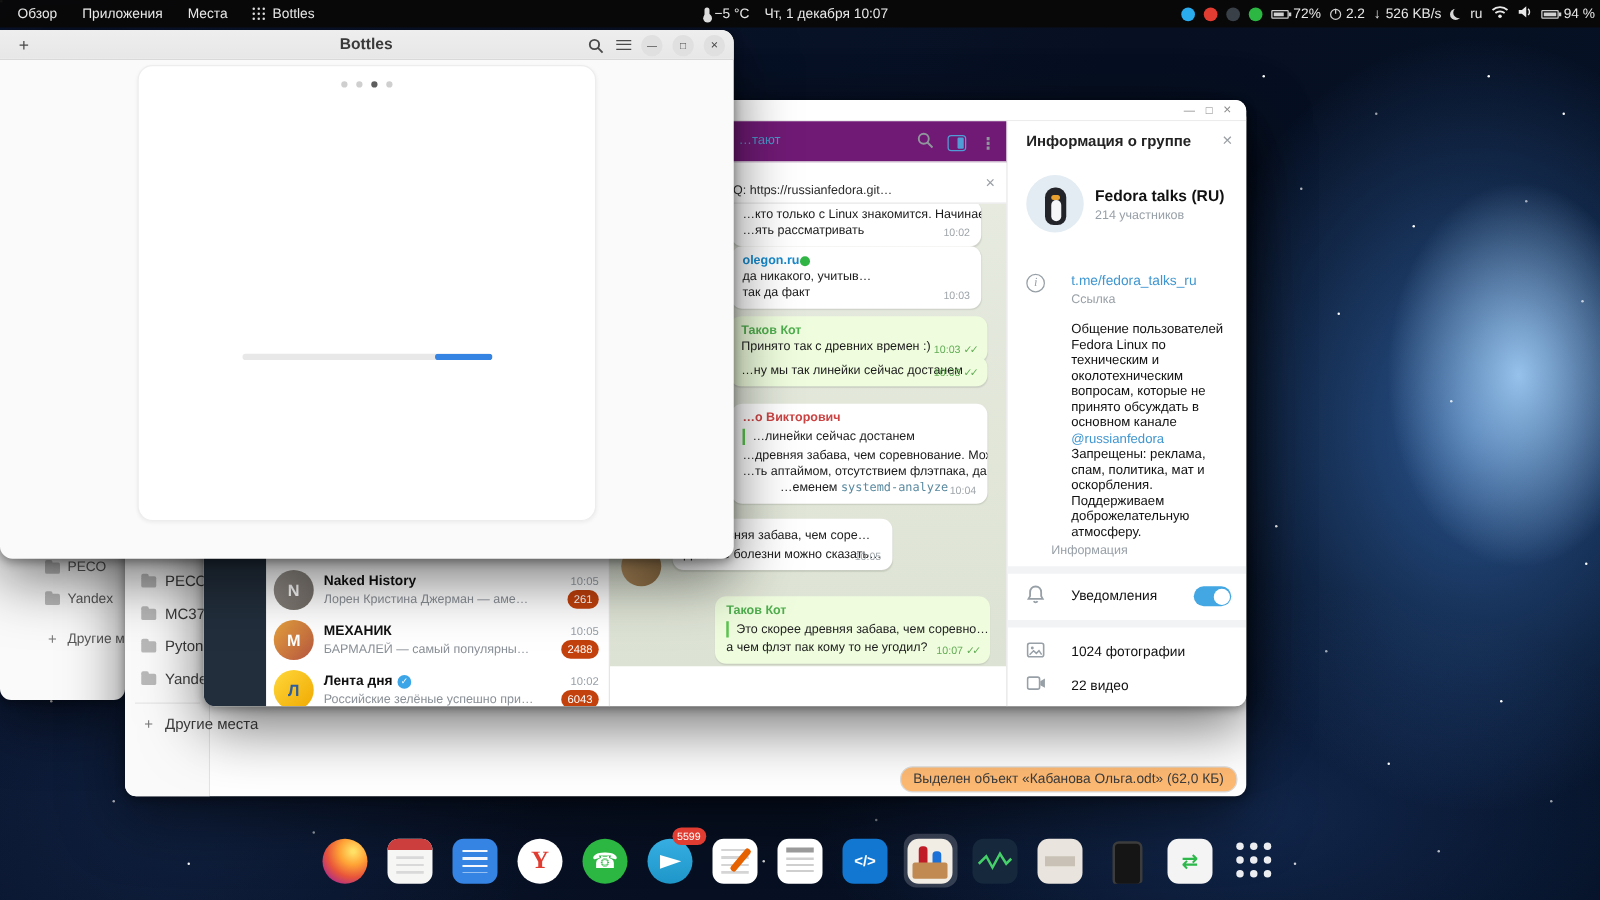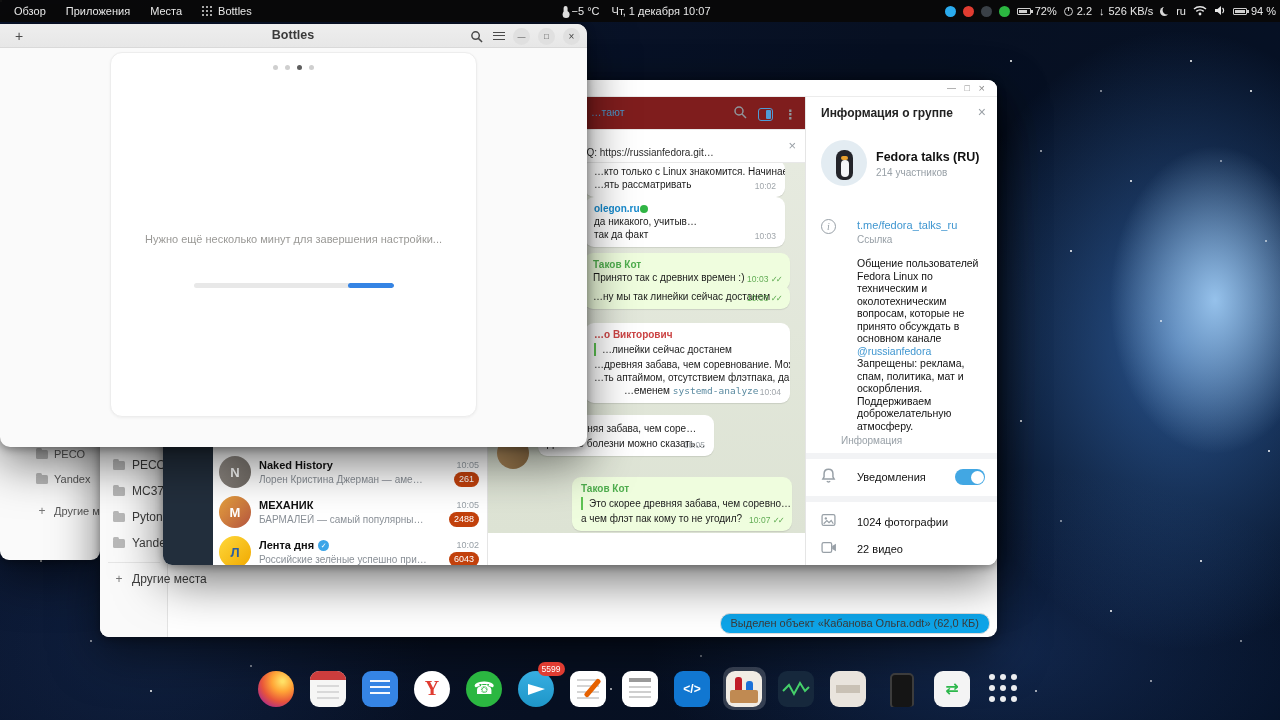--- a/index.html
+++ b/index.html
@@ -56,21 +56,21 @@
   .fb-item{position:absolute;display:flex;align-items:center;gap:6px;left:36px;font-size:11px;color:#5a5a5a;white-space:nowrap;}
   .folder-ico{width:12px;height:9px;background:#b9b9b9;border-radius:1.5px;position:relative;flex:0 0 auto;}
   .folder-ico::before{content:"";position:absolute;top:-2px;left:0;width:6px;height:3px;background:#b9b9b9;border-radius:1.5px 1.5px 0 0;}
   .plus-ico{width:12px;text-align:center;color:#777;font-size:12px;line-height:10px;flex:0 0 aupx;}
 
   
   .files-main{left:100px;top:85px;width:897px;height:552px;background:#fff;z-index:20;}
   .fm-sidebar{position:absolute;left:0;top:0;bottom:0;width:68px;background:#fafafa;border-right:1px solid #e4e4e4;border-radius:9px 0 0 9px;}
   .fm-item{position:absolute;left:13px;display:flex;align-items:center;gap:7px;font-size:12px;color:#3d3d3d;white-space:nowrap;height:22px;}
   .fm-sep{position:absolute;left:8px;width:52px;height:1px;background:#e6e6e6;}
-  .fm-status{position:absolute;right:7px;bottom:3px;height:21px;line-height:19px;padding:0 10px;background:#0ea5e9;
+  .fm-status{position:absolute;right:7px;bottom:3px;height:21px;line-height:19px;padding:0 10px;background:#fdba74;
     border:1px solid #dcdcdc;border-radius:10px;font-size:11px;color:#3b3b3b;}
 
   
   .tg{left:163px;top:80px;width:834px;height:485px;background:#fff;z-index:30;overflow:hidden;}
   .tg-titlebar{position:absolute;top:0;left:0;right:0;height:17px;background:#fff;border-bottom:1px solid #ececec;}
   .tg-ctl{position:absolute;top:2px;font-size:9px;color:#8a8a8a;line-height:13px;}
   .tg-body{position:absolute;top:17px;left:0;right:0;bottom:0;}
   .tg-folders{position:absolute;left:0;top:0;bottom:0;width:50px;background:#222e3c;}
   .tg-chatlist{position:absolute;left:50px;top:0;bottom:0;width:275px;background:#fff;border-right:1px solid #e5e5e5;overflow:hidden;}
   .cl-row{position:absolute;left:0;right:0;height:40px;}
@@ -80,21 +80,21 @@
   .av-2{background:linear-gradient(135deg,#e8a33d,#b3543f);} 
   .av-3{background:linear-gradient(135deg,#ffd83b,#f0a800);color:#2d5d9e;}
   .cl-name{position:absolute;left:46px;top:7px;font-size:11px;font-weight:bold;color:#111;white-space:nowrap;display:flex;align-items:center;gap:4px;}
   .verified{width:11px;height:11px;border-radius:50%;background:#3ca5e8;color:#fff;font-size:7px;line-height:11px;text-align:center;flex:0 0 auto;}
   .cl-time{position:absolute;right:8px;top:8px;font-size:9px;color:#98a0a7;}
   .cl-preview{position:absolute;left:46px;top:22px;width:168px;font-size:10px;color:#8a9097;white-space:nowrap;overflow:hidden;text-overflow:ellipsis;}
   .cl-badge{position:absolute;right:8px;top:20px;min-width:16px;height:15px;border-radius:8px;background:#c2410c;color:#fff;
     font-size:9px;line-height:15px;text-align:center;padding:0 5px;}
 
   .tg-chat{position:absolute;left:325px;top:0;bottom:0;width:317px;}
-  .tg-chat-header{position:absolute;top:0;left:0;right:0;height:33px;background:#7f1d1d;border-bottom:1px solid #e8e8e8;z-index:4;}
+  .tg-chat-header{position:absolute;top:0;left:0;right:0;height:33px;background:#701a75;border-bottom:1px solid #e8e8e8;z-index:4;}
   .typing{position:absolute;left:103px;top:9px;font-size:10.5px;color:#4a95c9;}
   .hdr-icons{position:absolute;right:8px;top:8px;display:flex;align-items:center;gap:11px;}
   .panel-ico{width:15px;height:13px;border:1.6px solid #4f9cd6;border-radius:3px;position:relative;}
   .panel-ico::after{content:"";position:absolute;right:1px;top:1px;bottom:1px;width:5px;background:#4f9cd6;border-radius:1px;}
   .kebab{font-size:13px;color:#8f969c;font-weight:bold;line-height:15px;}
   .tg-pinned{position:absolute;top:33px;left:0;right:0;height:33px;background:#fff;border-bottom:1px solid #e8e8e8;z-index:4;}
   .pin-bar{position:absolute;left:9px;top:6px;bottom:6px;width:2px;background:#4a95c9;border-radius:1px;}
   .pin-label{position:absolute;left:17px;top:4px;font-size:10px;color:#4a95c9;}
   .pin-text{position:absolute;left:17px;top:17px;right:30px;font-size:10px;color:#2b2b2b;white-space:nowrap;overflow:hidden;}
   .pin-close{position:absolute;right:9px;top:8px;font-size:13px;color:#9aa0a6;cursor:pointer;}
@@ -463,21 +463,20 @@
         <span class="winbtn" style="font-size:10px;">×</span>
       </div>
     </div>
     <div class="bt-card">
       <div class="bt-dots">
         <span class="bt-dot"></span>
           <span class="bt-dot"></span>
           <span class="bt-dot active"></span>
           <span class="bt-dot"></span>
       </div>
-      <div class="bt-sub">Нужно ещё несколько минут для завершения настройки...</div>
       <div class="bt-progress">
         <div class="bt-fill" style="left: 77%; width: 23%;"></div>
       </div>
     </div>
   </div>
 
   <div class="dock">
     <div class="slot">
         <div class="ico i-firefox"></div>
       </div>

